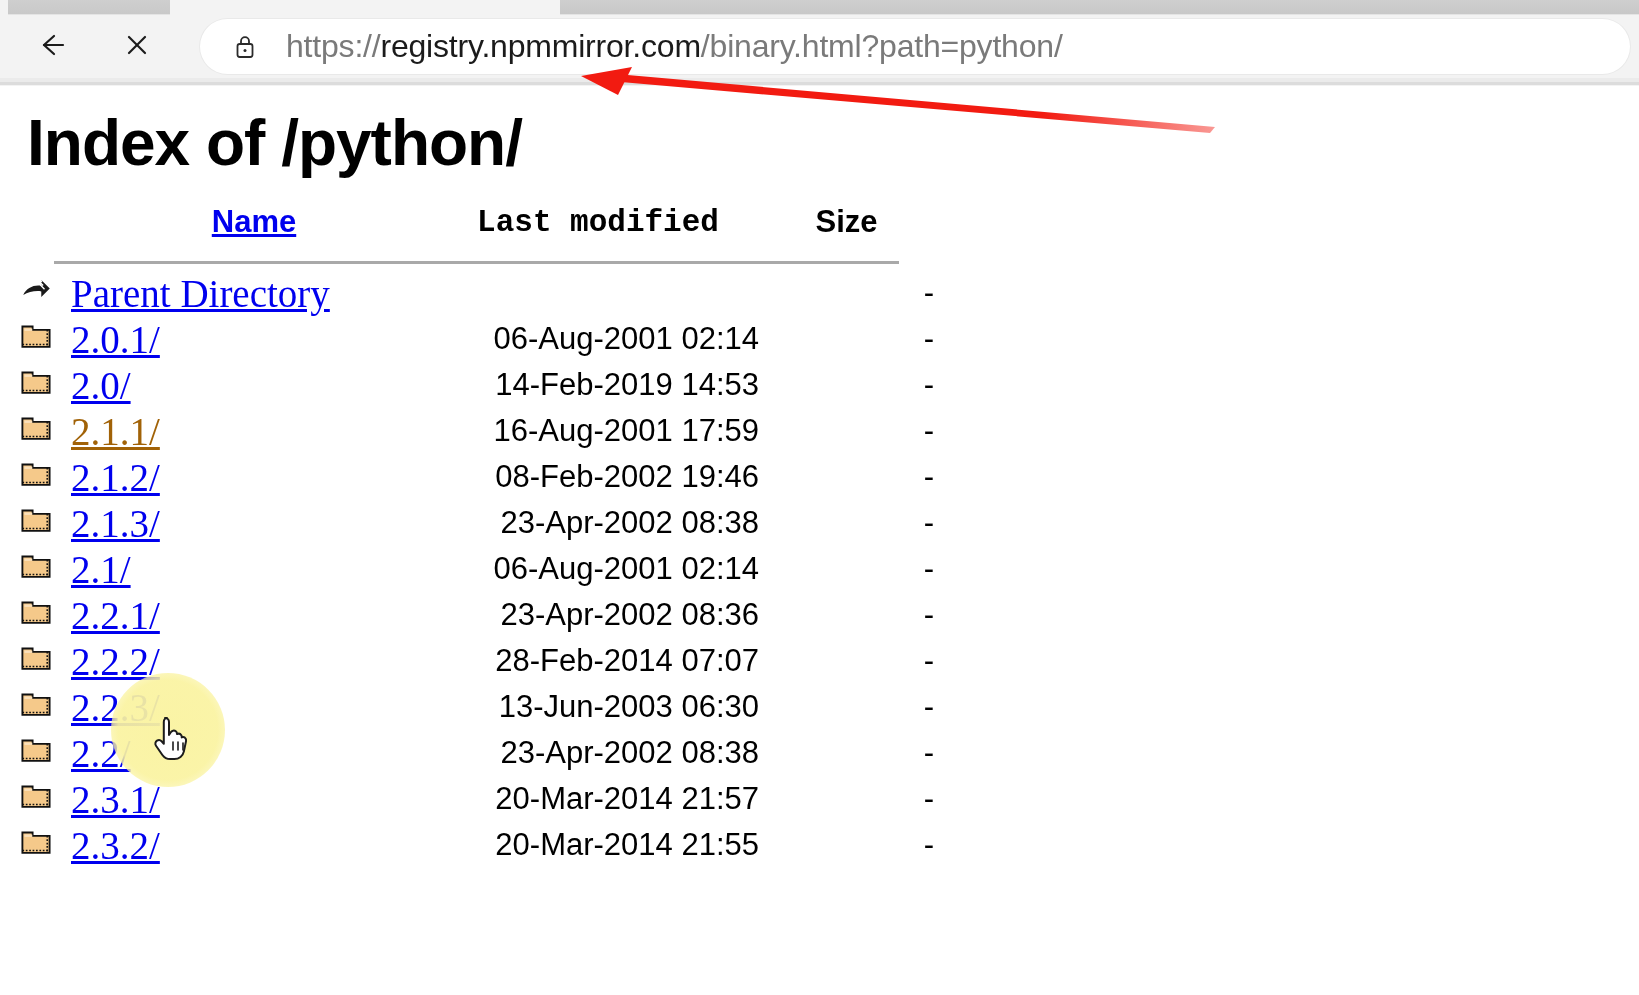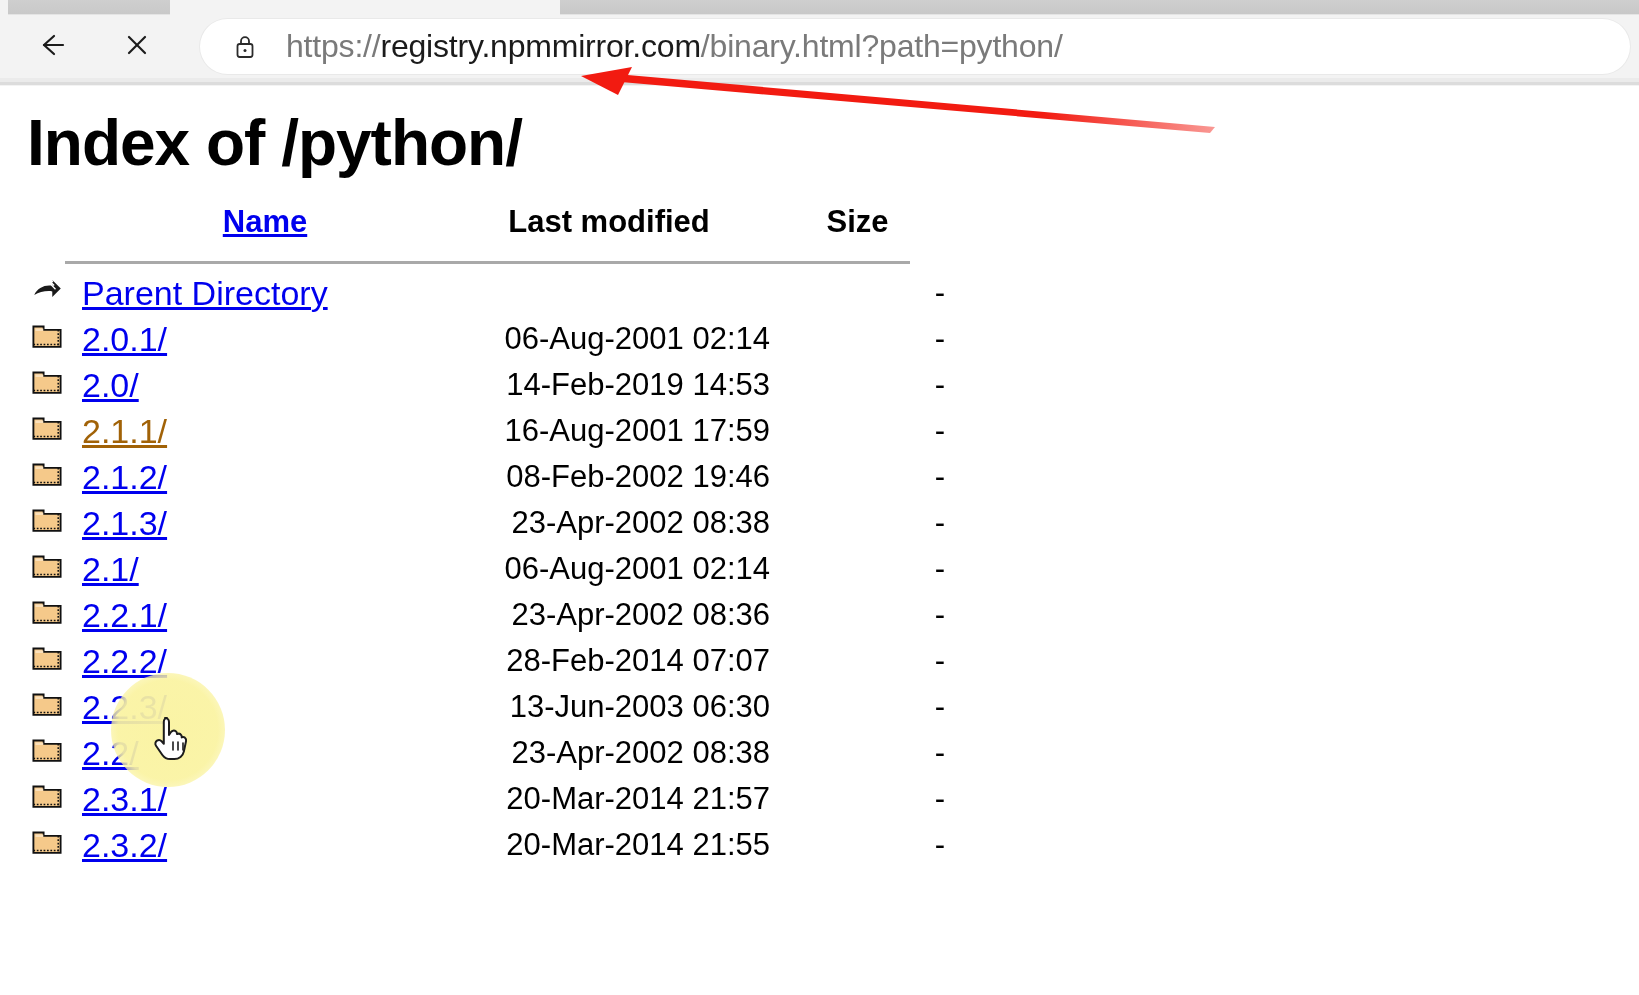--- a/index.html
+++ b/index.html
@@ -146,21 +146,21 @@
     line-height: 70px;
     font-weight: bold;
     color: #000000;
     font-family: "Liberation Sans", sans-serif;
     letter-spacing: -1px;
   }
 
   
   #dir-listing {
     position: absolute;
-    left: 12px;
+    left: 1px;
     top: 118px;
     border-collapse: collapse;
     font-family: "Liberation Sans", sans-serif;
     font-size: 31px;
     padding-left: 21px;
   }
   #dir-listing th {
     font-weight: bold;
     color: #000000;
     font-size: 31px;
@@ -175,21 +175,21 @@
     white-space: nowrap;
     color: #000000;
   }
 
   .col-icon   { width: 70px;  }
   .col-name   { width: 366px; }
   .col-date   { width: 322px; }
   .col-size   { width: 175px; }
 
   th.col-name  { text-align: center; padding-left: 0; }
-  th.col-date  { text-align: center; }
+  th.col-date  { text-align: center; font-family: Liberation Mono, monospace; }
   th.col-size  { text-align: center; padding-left: 0; }
 
   td.col-icon  { text-align: center; }
   td.col-name  { text-align: left; padding-left: 55px; }
   td.col-date  { text-align: right; }
   td.col-size  { text-align: right; padding-right: 42px; }
 
   #header-rule td {
     height: 16px;
     padding: 0;
@@ -197,22 +197,22 @@
   #header-rule hr {
     border: none;
     border-top: 3px solid #a9a9a9;
     margin: 0 0 0 53px;
     width: 845px;
   }
 
   .dir-link {
     color: #0000ee;
     text-decoration: underline;
-    font-size: 34px;
-    font-family: Liberation Sans, sans-serif;
+    font-size: 39px;
+    font-family: Liberation Serif, serif;
     text-align: right;
   }
   .dir-link.visited { color: #a16207; }
 
   #name-header-link {
     color: #0000ee;
     text-decoration: underline;
     font-weight: bold;
     font-size: 31px;
   }

